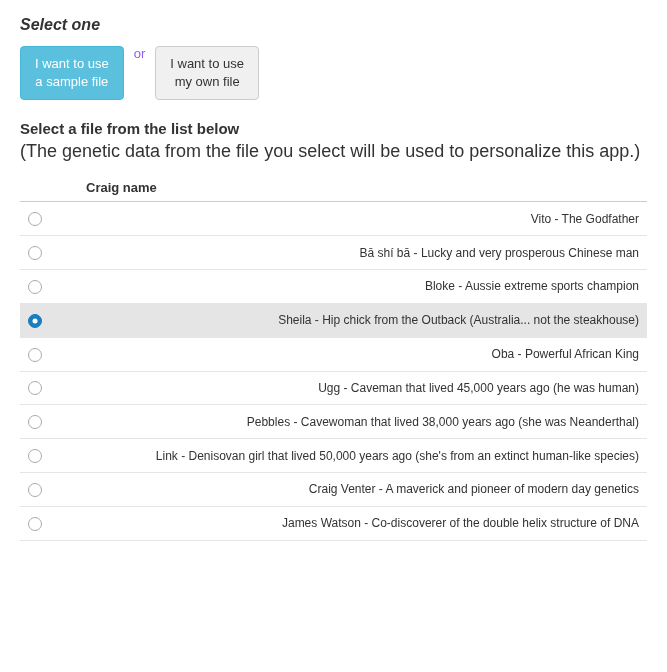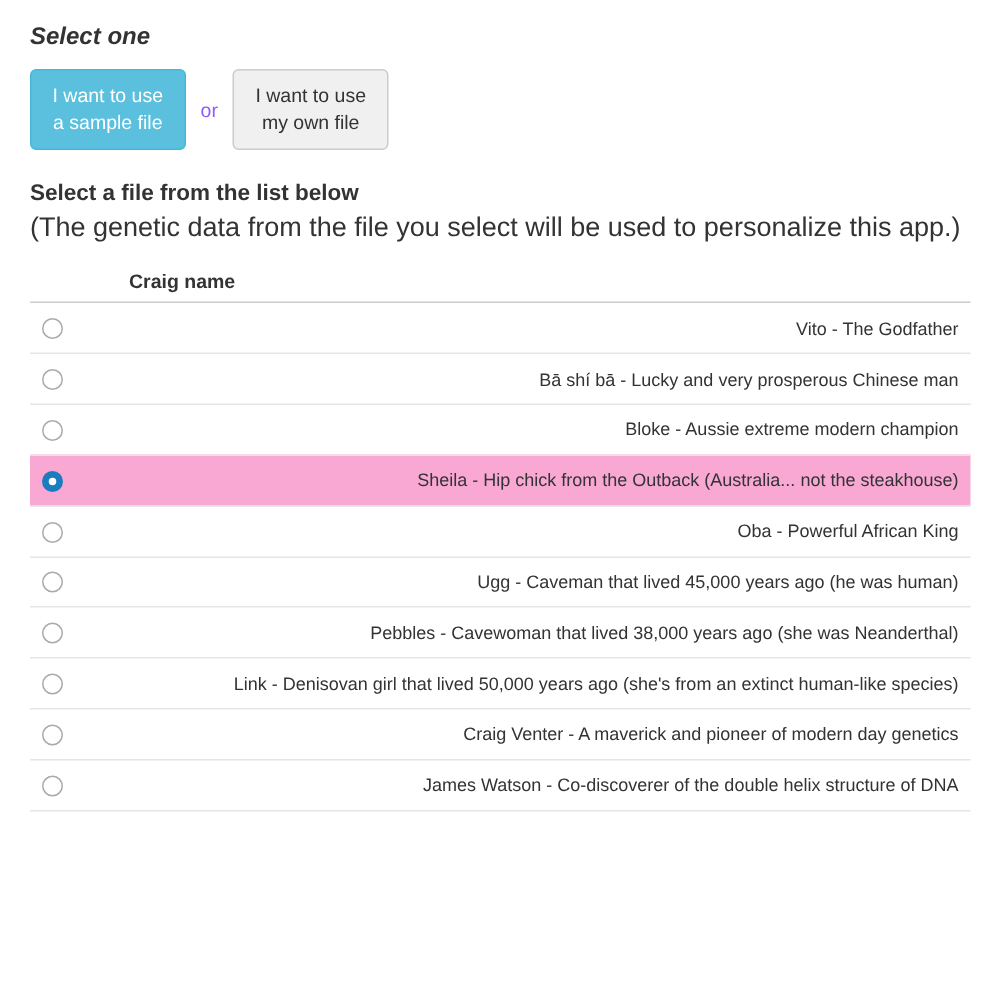--- a/index.html
+++ b/index.html
@@ -12,21 +12,20 @@
       width: 667px;
     }
     h2 {
       font-size: 16px;
       font-weight: bold;
       margin-bottom: 12px;
       font-style: italic;
     }
     .button-row {
       display: flex;
-      align-items: center;
       gap: 10px;
       margin-bottom: 20px;
     }
     .btn-sample {
       background: #5bc0de;
       color: #fff;
       border: 1px solid #46b8da;
       border-radius: 4px;
       padding: 8px 14px;
       font-size: 13px;
@@ -66,21 +65,21 @@
       text-align: left;
       font-weight: bold;
       font-size: 13px;
       padding: 6px 8px 6px 36px;
       border-bottom: 1px solid #ccc;
     }
     .file-table tbody tr {
       border-bottom: 1px solid #e5e5e5;
     }
     .file-table tbody tr.selected {
-      background: #f9a8d4;
+      background: #e5e5e5;
       margin-top: 32px;
     }
     .file-table tbody td {
       padding: 9px 8px;
       font-size: 12px;
       text-align: right;
     }
     .radio-cell {
       width: 30px;
       text-align: center;
@@ -138,21 +137,21 @@
   <tr>
         <td class="radio-cell"><span class="radio-btn"></span></td>
         <td>Vito - The Godfather</td>
       </tr>
       <tr>
         <td class="radio-cell"><span class="radio-btn"></span></td>
         <td>Bā shí bā - Lucky and very prosperous Chinese man</td>
       </tr>
       <tr>
         <td class="radio-cell"><span class="radio-btn"></span></td>
-        <td>Bloke - Aussie extreme modern champion</td>
+        <td>Bloke - Aussie extreme sports champion</td>
       </tr>
       <tr class="selected">
         <td class="radio-cell"><span class="radio-btn checked"></span></td>
         <td>Sheila - Hip chick from the Outback (Australia... not the steakhouse)</td>
       </tr>
       <tr>
         <td class="radio-cell"><span class="radio-btn"></span></td>
         <td>Oba - Powerful African King</td>
       </tr>
       <tr>

